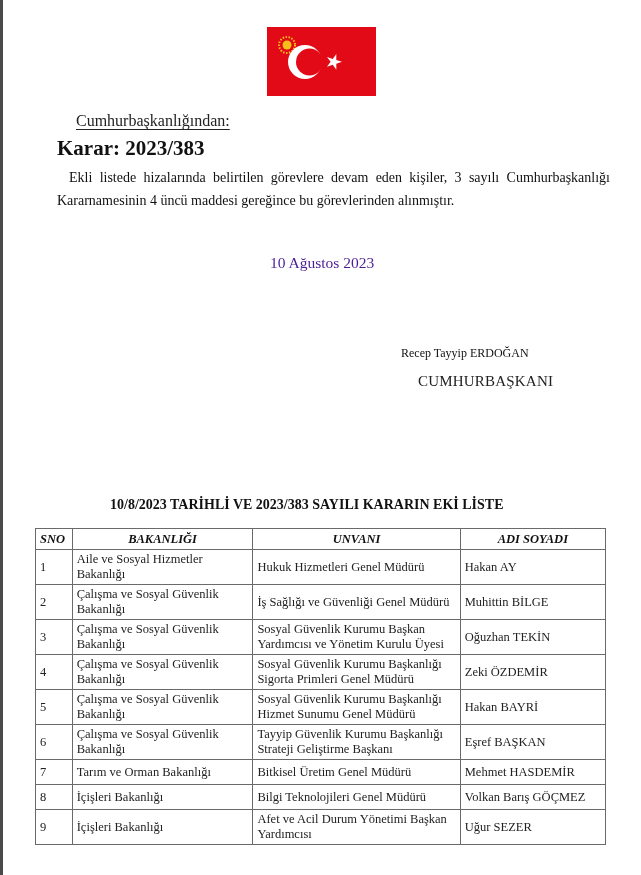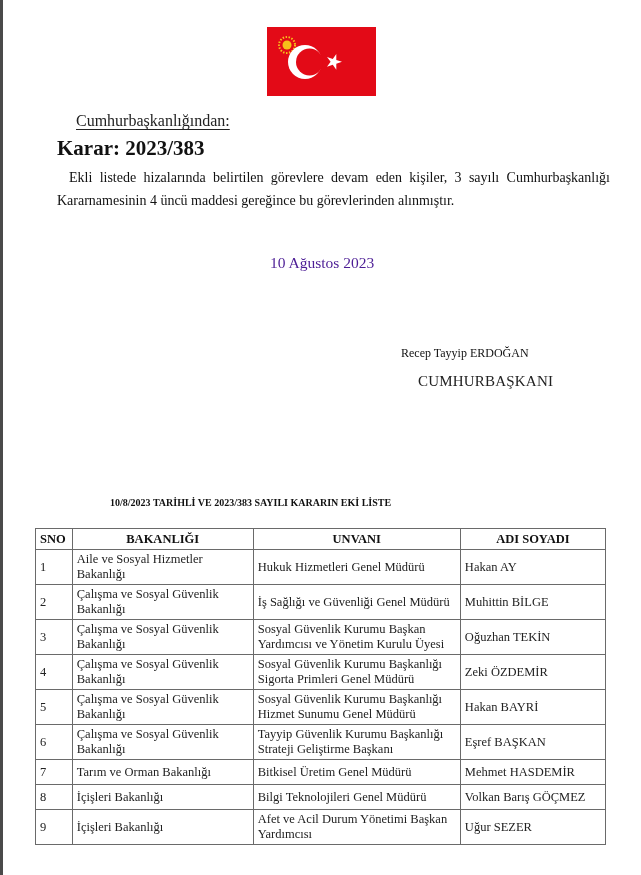--- a/index.html
+++ b/index.html
@@ -20,30 +20,30 @@
     position:absolute; left:57px; top:136px; font-size:21px; font-weight:bold; color:#111;
   }
   .body-text {
     position:absolute; left:57px; top:166px; width:553px; font-size:14px; line-height:23px;
     text-align:justify; text-indent:12px; color:#111;
   }
   .date { position:absolute; left:270px; top:254px; font-size:15.5px; color:#4c1d95; }
   .signer { position:absolute; left:401px; top:346px; font-size:12px; font-weight:normal; color:#111; }
   .signer-title { position:absolute; left:418px; top:373px; font-size:15px; color:#222; letter-spacing:0.2px;text-align:right; }
   .list-title {
-    position:absolute; left:110px; top:497px; font-size:10px; font-weight:bold; color:#111;
+    position:absolute; left:110px; top:497px; font-size:14px; font-weight:bold; color:#111;
   }
   table.list {
     position:absolute; left:35px; top:528px; width:571px; border-collapse:collapse;
     font-size:12.5px; color:#222;
   }
   table.list th, table.list td {
     border:1px solid #6a6a6a; padding:0 4px; vertical-align:middle; text-align:left;
   }
-  table.list th { font-weight:bold; text-align:center; height:20px; font-size:12.5px; color:#111; }
+  table.list th { font-weight:bold; text-align:center; height:20px; font-size:12.5px; color:#111;font-style:italic; }
   table.list th.sno { text-align:left; }
   table.list td { line-height:15px; }
   .c1 { width:28px; }
   .c2 { width:183px; }
   .c3 { width:213px; }
   .c4 { width:144px;margin-top:47px; }
   tr.r2 td { height:34px; }
   tr.r1 td { height:24px; }
 </style>
 </head>

